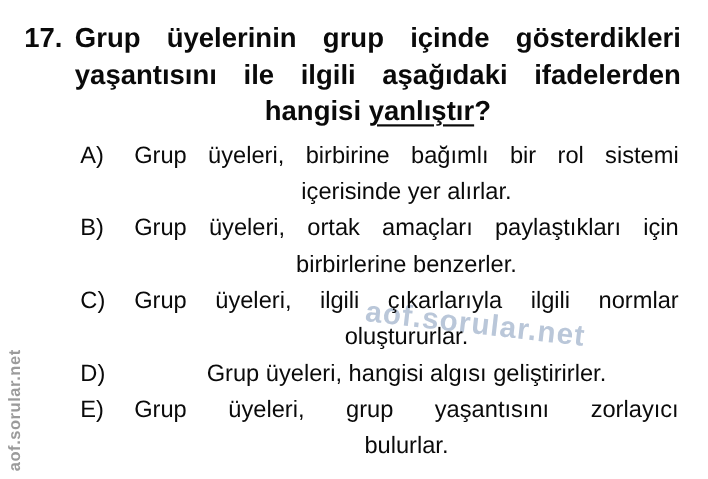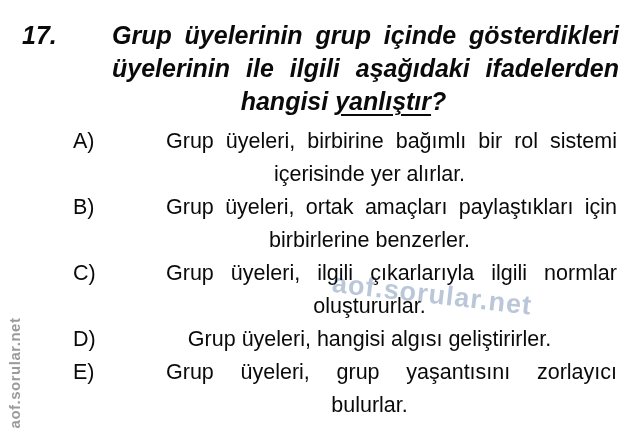--- a/index.html
+++ b/index.html
@@ -46,28 +46,26 @@
   .question {
     position: absolute;
     left: 22px;
     top: 19px;
     width: 597px;
     z-index: 1;
     display: flex;
     font-weight: bold;
     font-size: 25px;
     line-height: 33px;
-    font-style: italic;
   }
   .q-num { width: 46px; flex: 0 0 46px; }
   .q-lines { flex: 1 1 auto; min-width: 0; }
   .just {
     text-align: justify;
     text-align-last: justify;
-    margin-left: 44px;
     -moz-text-align-last: justify;
   }
   .q-last-line { text-align: center; }
   .u {
     text-decoration: underline;
     text-decoration-thickness: 2px;
     text-underline-offset: 4px;
   }
 
   
@@ -91,21 +89,21 @@
 <div class="page">
 
   <div class="wm-center">aof.sorular.net</div>
 
   <div class="wm-left">aof.sorular.net</div>
 
   <div class="question">
     <div class="q-num">17.</div>
     <div class="q-lines">
       <div class="just">Grup üyelerinin grup içinde gösterdikleri</div>
-      <div class="just">üyelerinin ile ilgili aşağıdaki ifadelerden</div>
+      <div class="just">yaşantısını ile ilgili aşağıdaki ifadelerden</div>
       <div class="q-last-line"><span>hangisi </span><span class="u">yanlıştır</span><span>?</span></div>
     </div>
   </div>
 
   <div class="options" id="options">
       <div class="option">
         <div class="opt-letter">A)</div>
         <div class="opt-lines">
           <div class="just">Grup üyeleri, birbirine bağımlı bir rol sistemi</div>
           <div class="opt-line-last">içerisinde yer alırlar.</div>

